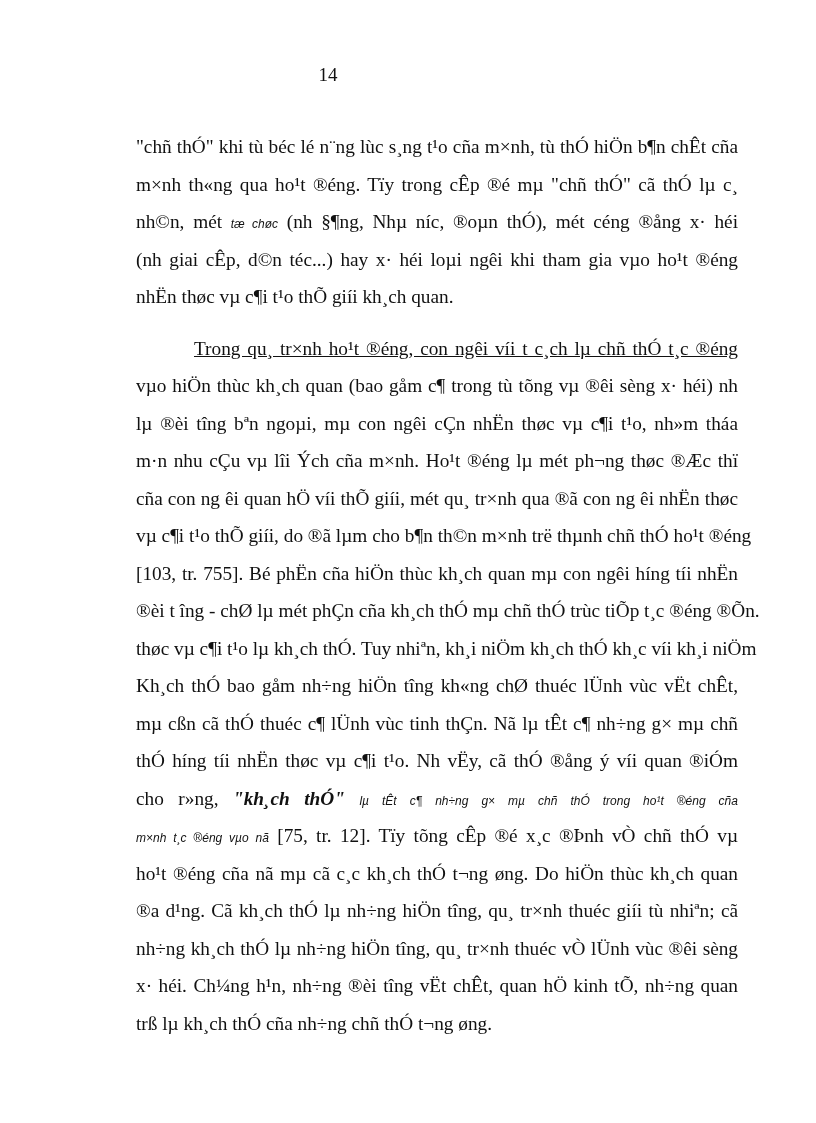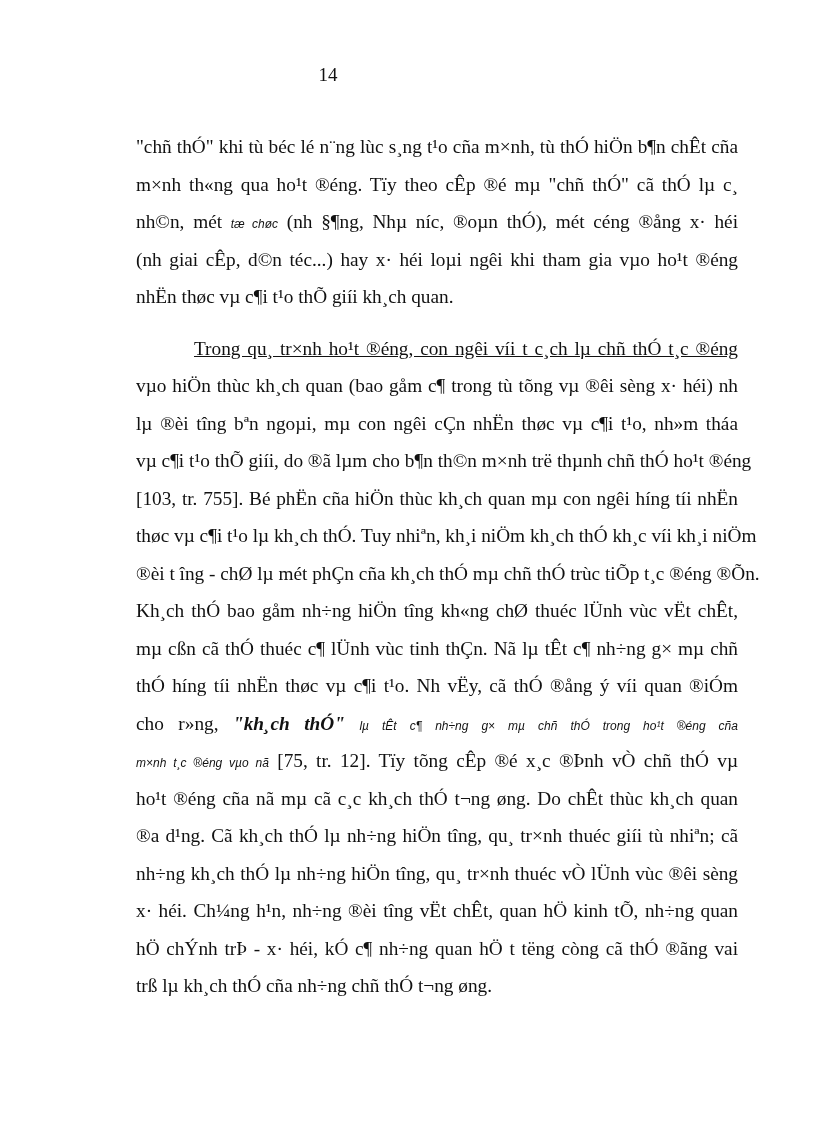--- a/index.html
+++ b/index.html
@@ -17,40 +17,41 @@
   .bi { font-weight: bold; font-style: italic; }
 </style>
 </head>
 <body>
 
 <div class="page-number">14</div>
 
 <div class="body-text" id="body-text">
     <div>
       <div class="line">"chñ thÓ" khi tù béc lé n¨ng lùc s¸ng t¹o cña m×nh, tù thÓ hiÖn b¶n chÊt cña</div>
-      <div class="line">m×nh th«ng qua ho¹t ®éng. Tïy theo cÊp ®é mµ "chñ thÓ" cã thÓ lµ c¸</div>
+      <div class="line">m×nh th«ng qua ho¹t ®éng. Tïy trong cÊp ®é mµ "chñ thÓ" cã thÓ lµ c¸</div>
       <div class="line"><span>nh©n, mét </span><span class="it">tæ chøc</span><span> (nh  §¶ng, Nhµ n­íc,  ®oµn thÓ), mét céng ®ång x· héi</span></div>
       <div class="line">(nh  giai cÊp, d©n téc...) hay x· héi loµi ng­êi  khi tham gia vµo ho¹t ®éng</div>
       <div class="line last">nhËn thøc vµ c¶i t¹o thÕ giíi kh¸ch quan.</div>
     </div>
     <div class="para-gap"></div>
     <div>
       <div class="line indent">Trong qu¸ tr×nh ho¹t ®éng, con ng­êi  víi t  c¸ch lµ chñ thÓ t¸c ®éng</div>
       <div class="line">vµo hiÖn thùc kh¸ch quan (bao gåm c¶ trong tù tõng vµ ®êi sèng x· héi) nh</div>
       <div class="line">lµ ®èi t­îng  bªn ngoµi, mµ con ng­êi  cÇn nhËn thøc vµ c¶i t¹o, nh»m tháa</div>
+      <div class="line">m·n nhu cÇu vµ lîi Ých cña m×nh. Ho¹t ®éng lµ mét ph­¬ng  thøc ®Æc thï</div>
+      <div class="line">cña con ng êi quan hÖ víi thÕ giíi, mét qu¸ tr×nh qua ®ã con ng êi nhËn thøc</div>
       <div class="line">vµ c¶i t¹o thÕ giíi, do ®ã lµm cho b¶n th©n m×nh trë thµnh chñ thÓ ho¹t ®éng</div>
       <div class="line">[103, tr. 755]. Bé phËn cña hiÖn thùc kh¸ch quan mµ con ng­êi  h­íng  tíi nhËn</div>
+      <div class="line">®èi t îng - chØ lµ mét phÇn cña kh¸ch thÓ mµ chñ thÓ trùc tiÕp t¸c ®éng ®Õn.</div>
       <div class="line">thøc vµ c¶i t¹o lµ kh¸ch thÓ. Tuy nhiªn, kh¸i niÖm kh¸ch thÓ kh¸c víi kh¸i niÖm</div>
-      <div class="line">®èi t îng - chØ lµ mét phÇn cña kh¸ch thÓ mµ chñ thÓ trùc tiÕp t¸c ®éng ®Õn.</div>
       <div class="line">Kh¸ch thÓ bao gåm nh÷ng hiÖn t­îng  kh«ng chØ thuéc lÜnh vùc vËt chÊt,</div>
       <div class="line">mµ cßn cã thÓ thuéc c¶ lÜnh vùc tinh thÇn. Nã lµ tÊt c¶ nh÷ng g× mµ chñ</div>
       <div class="line">thÓ h­íng  tíi nhËn thøc vµ c¶i t¹o. Nh­ vËy, cã thÓ ®ång ý víi quan ®iÓm</div>
       <div class="line"><span>cho r»ng, </span><span class="bi">"kh¸ch thÓ"</span><span> </span><span class="it">lµ tÊt c¶ nh÷ng g× mµ chñ thÓ trong ho¹t ®éng cña</span></div>
       <div class="line"><span class="it">m×nh t¸c ®éng vµo nã</span><span> [75, tr. 12]. Tïy tõng cÊp ®é x¸c ®Þnh vÒ chñ thÓ vµ</span></div>
-      <div class="line">ho¹t ®éng cña nã mµ cã c¸c kh¸ch thÓ t­¬ng  øng. Do chÊt thùc kh¸ch quan</div>
+      <div class="line">ho¹t ®éng cña nã mµ cã c¸c kh¸ch thÓ t­¬ng  øng. Do hiÖn thùc kh¸ch quan</div>
       <div class="line">®a d¹ng. Cã kh¸ch thÓ lµ nh÷ng hiÖn t­îng,  qu¸ tr×nh thuéc giíi tù nhiªn;  cã</div>
       <div class="line">nh÷ng kh¸ch thÓ lµ nh÷ng hiÖn t­îng,  qu¸ tr×nh thuéc vÒ lÜnh vùc ®êi sèng</div>
       <div class="line">x· héi. Ch¼ng h¹n, nh÷ng ®èi t­îng  vËt chÊt, quan hÖ kinh tÕ, nh÷ng quan</div>
-      <div class="line">hÖ chÝnh trÞ - x· héi, kÓ c¶ nh÷ng quan hÖ t  t­ëng  còng cã thÓ ®ãng vai</div>
       <div class="line last">trß lµ kh¸ch thÓ cña nh÷ng chñ thÓ t­¬ng  øng.</div>
     </div>
     <div class="para-gap"></div>
   </div>
 
 </body></html>

